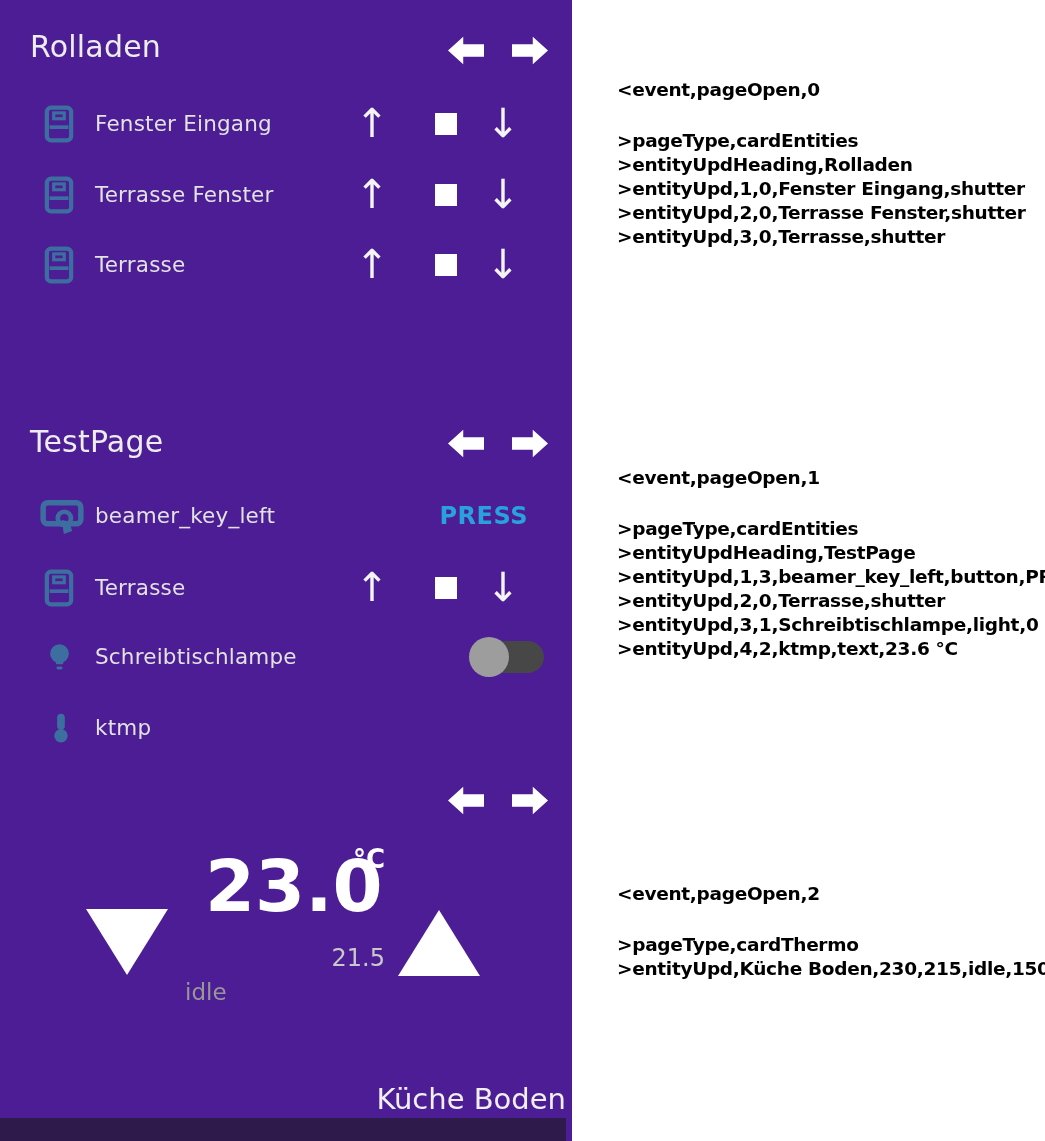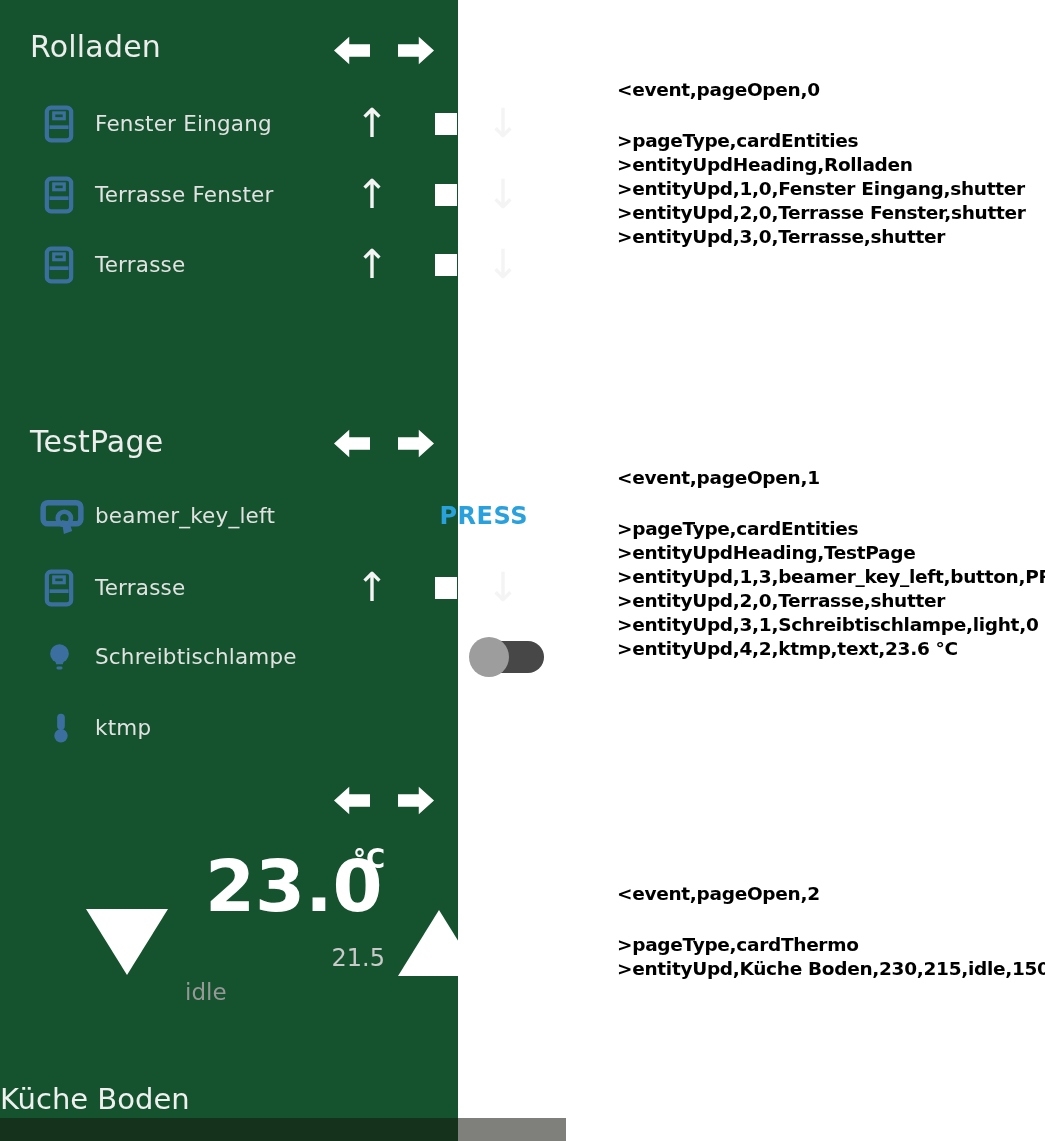--- a/index.html
+++ b/index.html
@@ -1,20 +1,20 @@
 <!DOCTYPE html>
 <html><head>
 <meta charset="utf-8">
 <style>
   html,body{margin:0;padding:0;background:#ffffff;}
   #app{position:relative;width:1045px;height:1141px;background:#ffffff;overflow:hidden;
        font-family:"DejaVu Sans","Liberation Sans",sans-serif;}
 
   
-  #panel{position:absolute;left:0;top:0;width:458px;height:1141px;background:#14532d;}
+  #panel{position:absolute;left:0;top:0;width:572px;height:1141px;background:#4c1d95;}
   #panel-bottom-strip{position:absolute;left:0;top:1118px;width:566px;height:23px;background:#15170f;opacity:.55;}
 
   .card-title{position:absolute;left:30px;color:#ededed;font-size:30px;line-height:38px;letter-spacing:.2px;}
   .nav-arrows{position:absolute;right:24px;display:flex;gap:28px;}
   .nav-arrows svg{display:block;}
 
   .row{position:absolute;left:0;width:566px;height:56px;}
   .row .icon{position:absolute;left:44px;top:50%;transform:translateY(-50%);}
   .row .label{position:absolute;left:95px;top:0;height:56px;line-height:56px;
               color:#e2e2e2;font-size:21.5px;letter-spacing:.2px;white-space:nowrap;}
@@ -35,21 +35,21 @@
   .toggle .knob{position:absolute;left:-3px;top:-4px;width:40px;height:40px;border-radius:50%;background:#9d9d9d;}
 
   
   .big-temp{position:absolute;left:205px;top:850px;color:#ffffff;font-size:72px;line-height:72px;font-weight:bold;text-align:right;}
   .big-unit{position:absolute;left:353px;top:844px;color:#ffffff;font-size:26px;font-weight:bold;}
   .setpoint{position:absolute;left:185px;top:944px;width:200px;text-align:right;color:#c9c9c9;font-size:24px;}
   .hvac-state{position:absolute;left:185px;top:979px;width:200px;text-align:left;color:#979797;font-size:23px;}
   .tri{position:absolute;width:0;height:0;cursor:pointer;}
   .tri.down{left:86px;top:909px;border-left:41px solid transparent;border-right:41px solid transparent;border-top:66px solid #ffffff;}
   .tri.up{left:398px;top:910px;border-left:41px solid transparent;border-right:41px solid transparent;border-bottom:66px solid #ffffff;}
-  .thermo-name{position:absolute;left:0;top:1082px;width:566px;text-align:left;color:#f0f0f0;font-size:29px;}
+  .thermo-name{position:absolute;left:0;top:1082px;width:566px;text-align:right;color:#f0f0f0;font-size:29px;}
 
   
   .log{position:absolute;left:617px;color:#000000;font-weight:bold;font-size:18.5px;
        line-height:24px;letter-spacing:-0.3px;white-space:nowrap;}
   .log .evt{margin-bottom:27px;}
 </style>
 </head>
 <body>
 
 <svg width="0" height="0" style="position:absolute">

